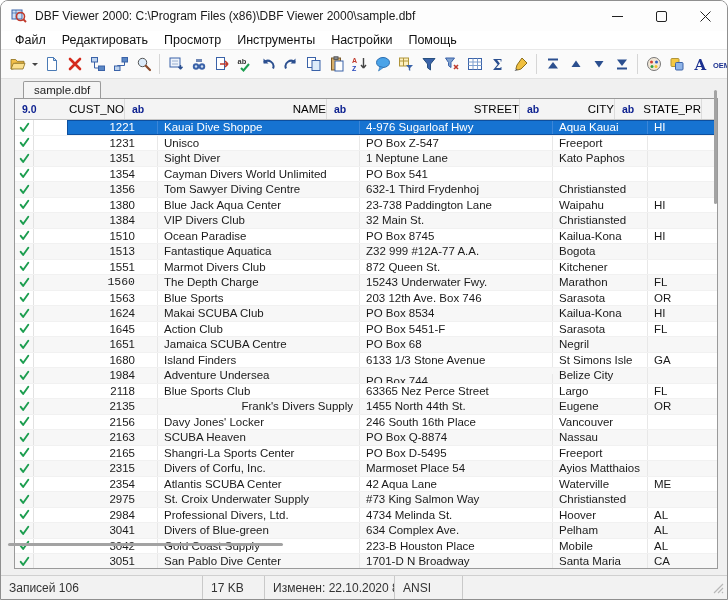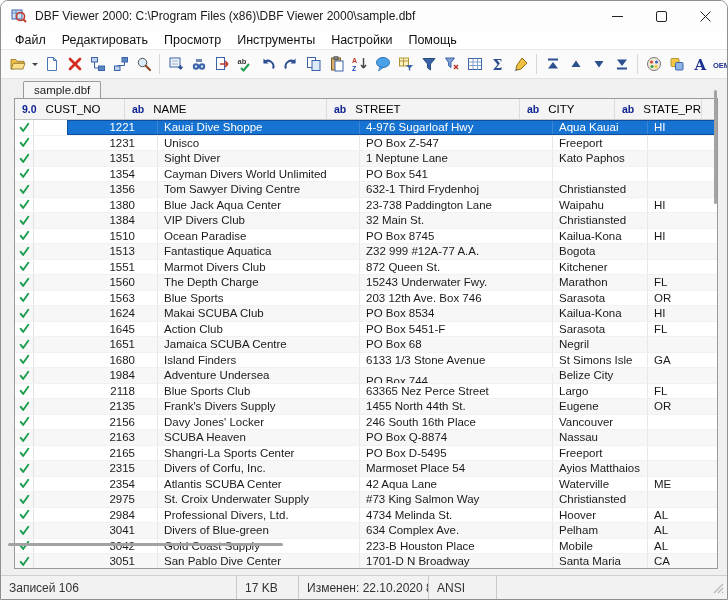--- a/index.html
+++ b/index.html
@@ -35,21 +35,21 @@
 
   
   .content{ position:relative; height:496px; background:#f0f0f0; }
   .tab{ position:absolute; left:22px; top:2px; height:17px; padding:0 10px;
         background:#f5f5f5; border:1px solid #9a9a9a; border-bottom:none;
         border-radius:2px 2px 0 0; font-size:11.5px; color:#222; display:flex; align-items:center; }
   .grid{ position:absolute; left:13px; top:19px; width:704px; height:471px;
          background:#fff; border:1px solid #9a9a9a; overflow:hidden; }
 
   .hdr{ display:flex; height:21px; background:#f4f4f4; border-bottom:1px solid #c6c6c6; }
-  .hcell{ display:flex; align-items:center; border-right:1px solid #dcdcdc; overflow:hidden; white-space:nowrap; flex:none; }
+  .hcell{ display:flex; align-items:center; border-right:1px solid #dcdcdc; overflow:hidden; white-space:nowrap; flex:none;justify-content:space-between; }
   .badge{ color:#0b1f8f; font-weight:bold; font-size:10.5px; margin-left:7px; }
   .hlabel{ color:#000; font-size:11.5px; margin-left:9px; }
   .hfiller{ flex:1; background:#f4f4f4; }
 
   .row{ display:flex; height:15.5px; border-bottom:1px solid #f1f1f1; background:#fff;gap:33px; }
   .row:nth-child(odd){ background:#f7f7f7; }
   .scell{ width:19px; flex:none; display:flex; align-items:center; justify-content:center;
           border-right:1px solid #e2e2e2; }
   .scell svg{ width:11px; height:11px; display:block; }
   .row-body{ display:flex; flex:none; }
@@ -62,21 +62,21 @@
   .rfiller{ flex:1; }
 
   .vscroll{ position:absolute; right:10px; top:11px; width:3px; height:114px; background:#a3a3a3; border-radius:2px; }
   .hscroll{ position:absolute; left:7px; top:464px; width:275px; height:3px; background:#a3a3a3; border-radius:2px; }
 
   
   .statusbar{ height:24px; background:#f2f2f2; border-top:1px solid #d0d0d0;
               display:flex; align-items:center; font-size:12px; color:#333; }
   .sseg{ height:100%; display:flex; align-items:center; padding-left:8px;
          border-right:1px solid #c9c9c9; white-space:nowrap; overflow:hidden; }
-  .sseg.s1{ width:236px; } .sseg.s2{ width:62px; } .sseg.s3{ width:130px; } .sseg.s4{ width:68px; }
+  .sseg.s1{ width:202px; } .sseg.s2{ width:62px; } .sseg.s3{ width:130px; } .sseg.s4{ width:68px; }
   .sseg.s5{ flex:1; border-right:none; justify-content:flex-end; padding-right:3px; }
   .grip svg{ width:12px; height:12px; display:block; opacity:.55; }
 </style>
 </head>
 <body>
 
 <div class="window">
 
   <div class="titlebar">
     <span class="app-ico">
@@ -573,21 +573,21 @@
           </div>
           <div class="row">
             <div class="scell">
               <span>
                 <svg viewBox="0 0 16 16">
                   <path d="M2.5 8.5l3.5 4.5L13.5 2.5" stroke="#1d9e50" stroke-width="2.8" fill="none" stroke-linecap="round" stroke-linejoin="round"></path>
                 </svg>
               </span>
             </div>
             <div class="row-body">
-              <div class="cell num" style="width: 91px;">1560</div>
+              <div class="cell num" style="width: 91px; font-family: Liberation Mono, monospace;">1560</div>
               <div class="cell" style="width: 202px;">The Depth Charge</div>
               <div class="cell" style="width: 193px;">15243 Underwater Fwy.</div>
               <div class="cell" style="width: 95px;">Marathon</div>
               <div class="cell" style="width: 87px;">FL</div>
             </div>
             <div class="rfiller"></div>
           </div>
           <div class="row">
             <div class="scell">
               <span>
@@ -710,21 +710,21 @@
           <div class="row">
             <div class="scell">
               <span>
                 <svg viewBox="0 0 16 16">
                   <path d="M2.5 8.5l3.5 4.5L13.5 2.5" stroke="#1d9e50" stroke-width="2.8" fill="none" stroke-linecap="round" stroke-linejoin="round"></path>
                 </svg>
               </span>
             </div>
             <div class="row-body">
               <div class="cell num" style="width: 91px;">2135</div>
-              <div class="cell" style="width: 202px;">Frank's Divers Supply</div>
+              <div class="cell" style="width: 202px; text-align: right;">Frank's Divers Supply</div>
               <div class="cell" style="width: 193px;">1455 North 44th St.</div>
               <div class="cell" style="width: 95px;">Eugene</div>
               <div class="cell" style="width: 87px;">OR</div>
             </div>
             <div class="rfiller"></div>
           </div>
           <div class="row">
             <div class="scell">
               <span>
                 <svg viewBox="0 0 16 16">

